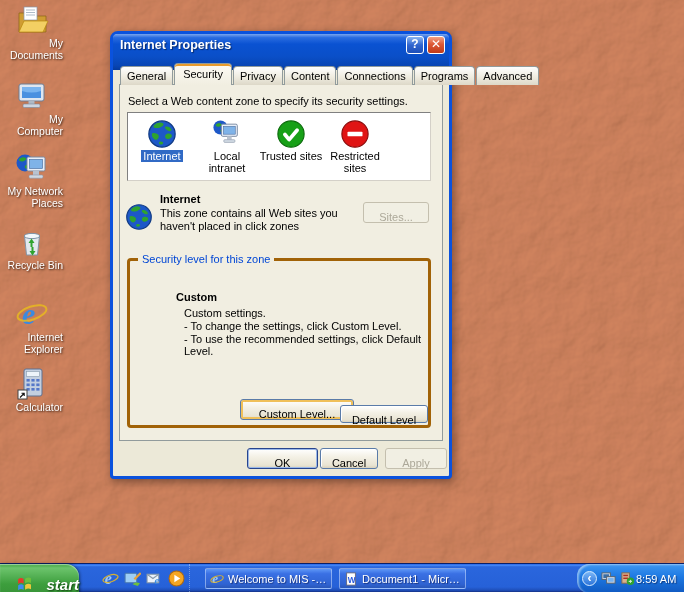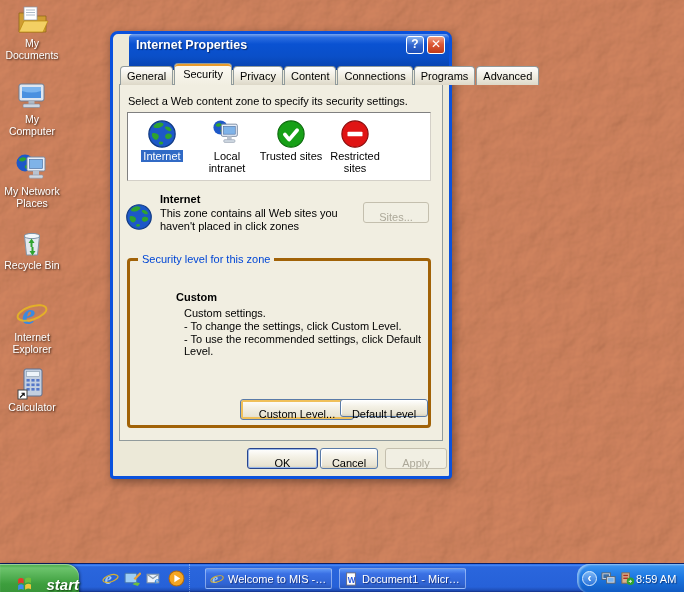--- a/index.html
+++ b/index.html
@@ -4,27 +4,27 @@
 <style>
   html,body{margin:0;padding:0;}
   #screen{position:relative;width:684px;height:592px;overflow:hidden;
     font-family:"Liberation Sans","DejaVu Sans",sans-serif;background:#c87a58;}
   #bgtex{position:absolute;left:0;top:0;}
 
   
   .dicon{position:absolute;left:1px;width:62px;text-align:center;cursor:default;}
   .dicon svg{width:34px;height:34px;display:block;margin:0 auto;}
   .dicon-label{font-size:10.5px;color:#fff;line-height:11.5px;margin-top:1px;
-    text-shadow:1px 1px 2px rgba(40,20,10,.9);}
+    text-shadow:1px 1px 2px rgba(40,20,10,.9);text-align:right;}
 
   
   #dialog{position:absolute;left:110px;top:31px;width:342px;height:448px;
     box-sizing:border-box;border:3px solid #0a52dd;border-radius:8px 8px 4px 4px;
     background:#ece9d8;box-shadow:2px 3px 10px rgba(0,0,0,.4);}
-  .titlebar{position:absolute;left:16px;top:0;right:0;height:36px;border-radius:4px 4px 0 0;
+  .titlebar{position:absolute;left:0;top:0;right:0;height:36px;border-radius:4px 4px 0 0;
     background:linear-gradient(180deg,#79a5ee 0%,#2a6ce0 10%,#0a52d2 28%,#0a4fc8 62%,#0845b4 88%,#063a9c 100%);}
   .title{font-size:12.5px;font-weight:bold;color:#fff;line-height:22px;padding-left:7px;
     text-shadow:1px 1px 1px #082a6a;display:inline-block;}
   .tbtn{position:absolute;top:2px;width:18px;height:18px;border-radius:3px;border:1px solid #fff;
     box-sizing:border-box;font-weight:bold;font-size:12px;color:#fff;text-align:center;line-height:15px;cursor:default;}
   .tbtn.help{right:25px;background:linear-gradient(180deg,#8ab4f0,#3065cf 50%,#1e4fb8);}
   .tbtn.close{right:4px;background:linear-gradient(180deg,#f2a083,#dd5937 45%,#c03a18);}
 
   .tabs{position:absolute;left:7px;top:29px;height:21px;white-space:nowrap;z-index:3;}
   .tab{display:inline-block;vertical-align:bottom;font-size:11px;padding:3px 6px 3px;
@@ -55,21 +55,21 @@
   .lvl-line{position:absolute;left:54px;font-size:11px;}
   .l0{top:46px;} .l1{top:59px;} .l2{top:72px;}
 
   .btn{position:absolute;box-sizing:border-box;font-family:"Liberation Sans",sans-serif;font-size:11px;
     color:#000;background:linear-gradient(180deg,#fff,#f4f1e6 40%,#e9e4d3 85%,#d9d2bd);
     border:1px solid #5a7ba8;border-radius:3px;box-shadow:inset 1px 1px 0 #fff;padding:8px;cursor:default;}
   .btn.gold{box-shadow:inset 0 0 0 2px #f0c05a;}
   .btn.okfocus{border-color:#28458e;box-shadow:inset 0 0 0 1px #9ab8e8;}
   .btn.disabled{background:#f1efe3;border-color:#c4bfae;color:#aca899;box-shadow:none;}
   #btn-custom{left:110px;top:138px;width:114px;height:21px;}
-  #btn-default{left:210px;top:138px;width:88px;height:17px;}
+  #btn-default{left:210px;top:144px;width:88px;height:17px;}
   #btn-sites{left:243px;top:117px;width:66px;height:21px;}
   #btn-ok{left:134px;top:414px;width:71px;height:21px;}
   #btn-cancel{left:207px;top:414px;width:58px;height:21px;}
   #btn-apply{left:272px;top:414px;width:62px;height:21px;}
 
   
   #taskbar{position:absolute;left:0;bottom:0;width:684px;height:29px;
     background:linear-gradient(180deg,#2965e8 0%,#4286f5 5%,#2a66dd 10%,#2661d8 82%,#1e4eb8 94%,#143084 100%);
     border-top:1px solid #0a1f66;box-sizing:border-box;}
   #startbtn{position:absolute;left:0;top:0;height:40px;width:79px;border-radius:0 13px 13px 0;

